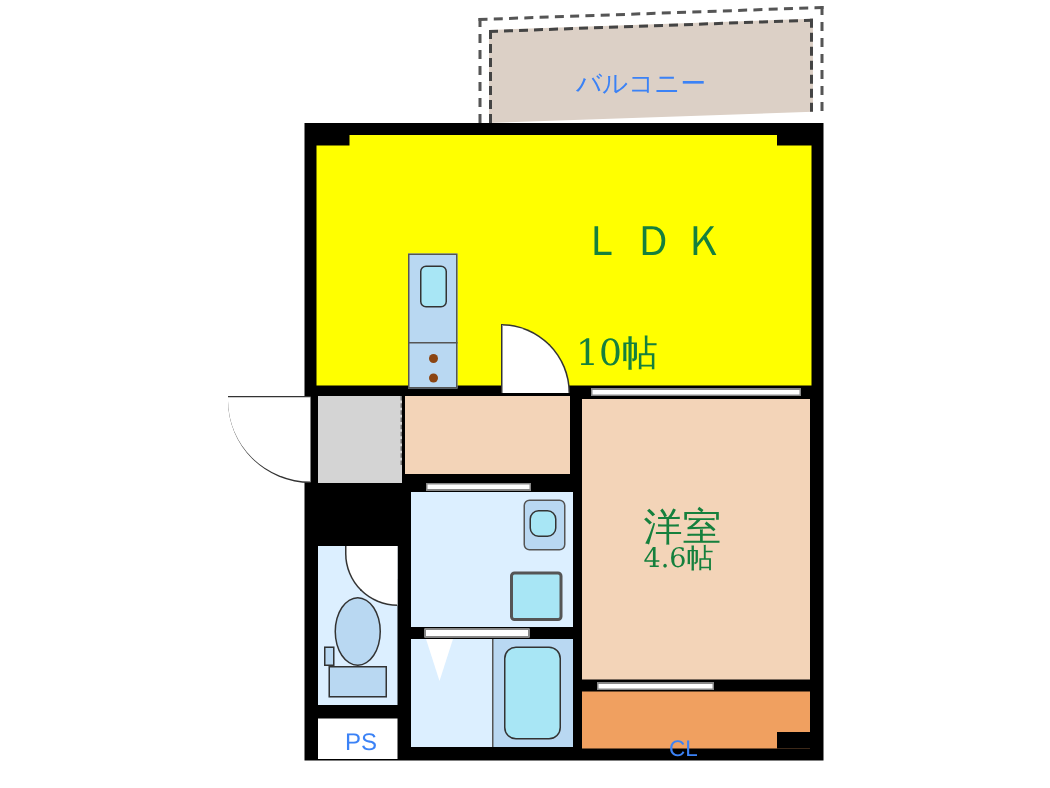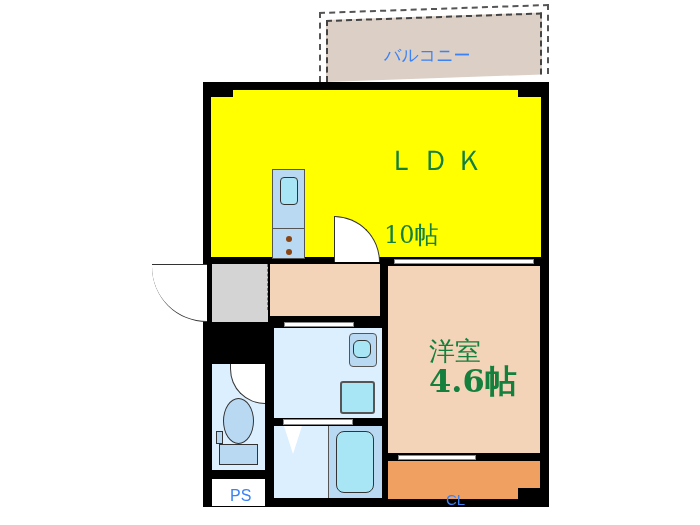--- a/index.html
+++ b/index.html
@@ -55,18 +55,18 @@
 <div class="abs" style="left:223px;top:398px;width:31px;height:46px;background:#b9d8f2;border:1px solid #333;border-radius:50%;"></div>
 <div class="abs" style="left:219px;top:444px;width:39px;height:21px;background:#b9d8f2;border:1px solid #333;"></div>
 <div class="abs" style="left:216px;top:431px;width:7px;height:13px;background:#b9d8f2;border:1px solid #333;"></div>
 
 <div class="abs" style="left:212px;top:479px;width:53px;height:27px;background:#fff;"></div>
 <div class="abs label-sans" style="left:230px;top:487px;font-size:16px;">PS</div>
 
 <div class="abs" style="left:388px;top:266px;width:152px;height:187px;background:#f3d4b8;"></div>
 <div class="abs" style="left:394px;top:259px;width:140px;height:5px;background:#fff;border:1px solid #888;"></div>
 <div class="abs label-serif" style="left:429px;top:334px;font-size:26px;">洋室</div>
-<div class="abs label-serif" style="left:429px;top:360px;font-size:32px;font-weight:bold;">4.6帖</div>
+<div class="abs label-serif" style="left:429px;top:360px;font-size:18px;">4.6帖</div>
 
 <div class="abs" style="left:398px;top:455px;width:78px;height:5px;background:#fff;border:1px solid #888;"></div>
 <div class="abs" style="left:388px;top:461px;width:152px;height:38px;background:#f0a060;"></div>
 <div class="abs" style="left:518px;top:488px;width:22px;height:11px;background:#000;"></div>
 <div class="abs label-sans" style="left:446px;top:471px;font-size:15px;margin-top:20px;">CL</div>
 
 </body></html>

